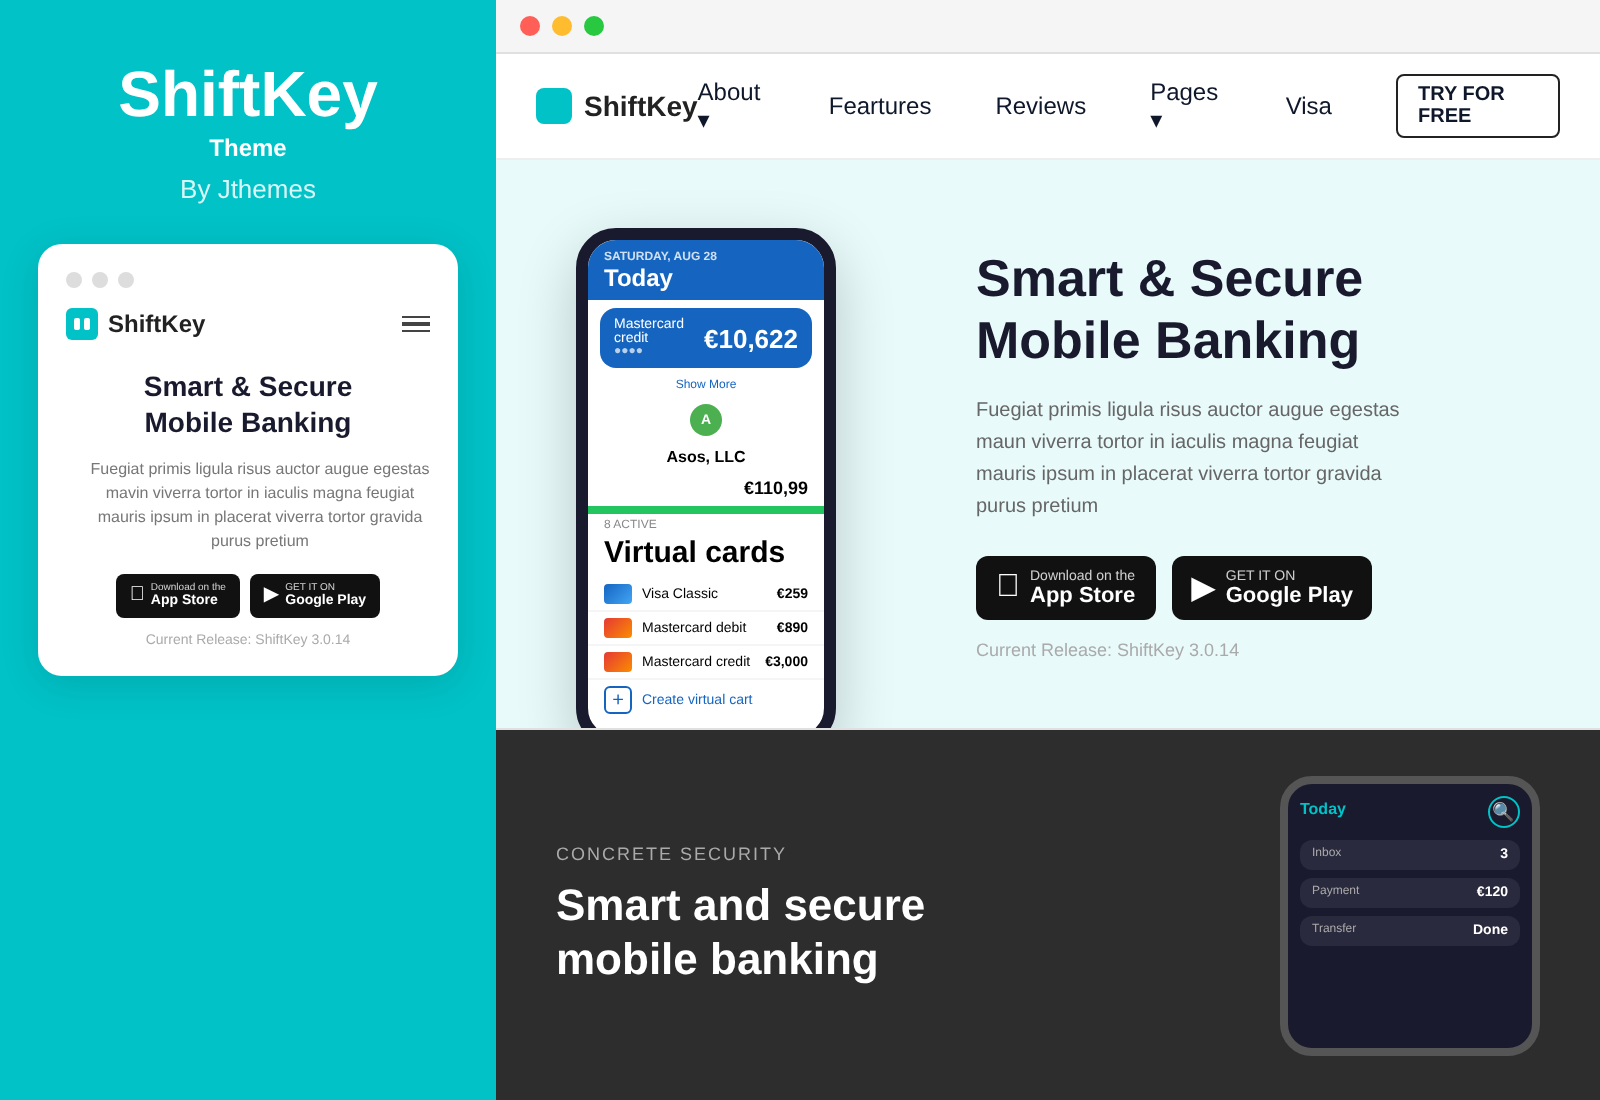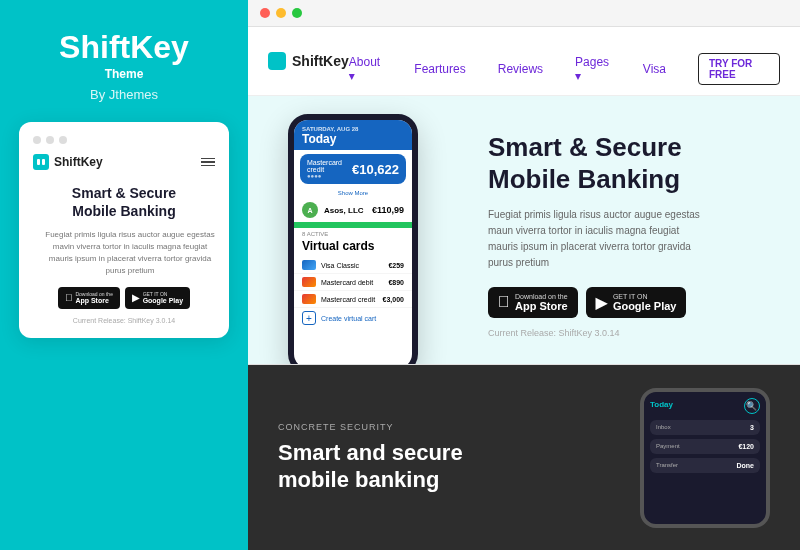--- a/index.html
+++ b/index.html
@@ -203,22 +203,21 @@
     .site-logo-icon {
       width: 18px; height: 18px;
       background: #00c2c7;
       border-radius: 4px;
     }
     .nav-links {
       display: flex;
       align-items: center;
       gap: 32px;
       font-size: 12px;
-      color: #6d28d9;
-      margin-top: 16px;
+      color: #0f172a;
     }
     .nav-links span {
       cursor: pointer;
     }
     .nav-links .nav-cta {
       border: 1.5px solid #222;
       padding: 4px 10px;
       border-radius: 4px;
       font-weight: 600;
       font-size: 10px;
@@ -284,41 +283,42 @@
     .phone-show-more {
       text-align: center;
       font-size: 6px;
       color: #1565c0;
       padding: 2px;
     }
     .phone-merchant {
       display: flex;
       align-items: center;
       padding: 4px 8px;
-      border-bottom: 6px solid #22c55e;
+      border-bottom: 4px solid #22c55e;
       gap: 6px;
+      flex-direction: column;
     }
     .merchant-icon {
       width: 16px; height: 16px;
       border-radius: 50%;
       background: #4caf50;
       display: flex; align-items: center; justify-content: center;
       color: white; font-size: 7px; font-weight: 700;
       flex-shrink: 0;
     }
     .merchant-name { font-size: 8px; font-weight: 600; }
     .merchant-amount { font-size: 9px; font-weight: 700; margin-left: auto; }
     .phone-section-title {
       font-size: 6px;
       color: #888;
       padding: 3px 8px 2px;
       text-transform: uppercase;
     }
     .phone-section-heading {
-      font-size: 12px;
+      font-size: 15px;
       font-weight: 700;
       padding: 0 8px 4px;
     }
     .phone-card-row {
       display: flex;
       align-items: center;
       padding: 3px 8px;
       border-bottom: 1px solid #f5f5f5;
     }
     .card-row-icon {

